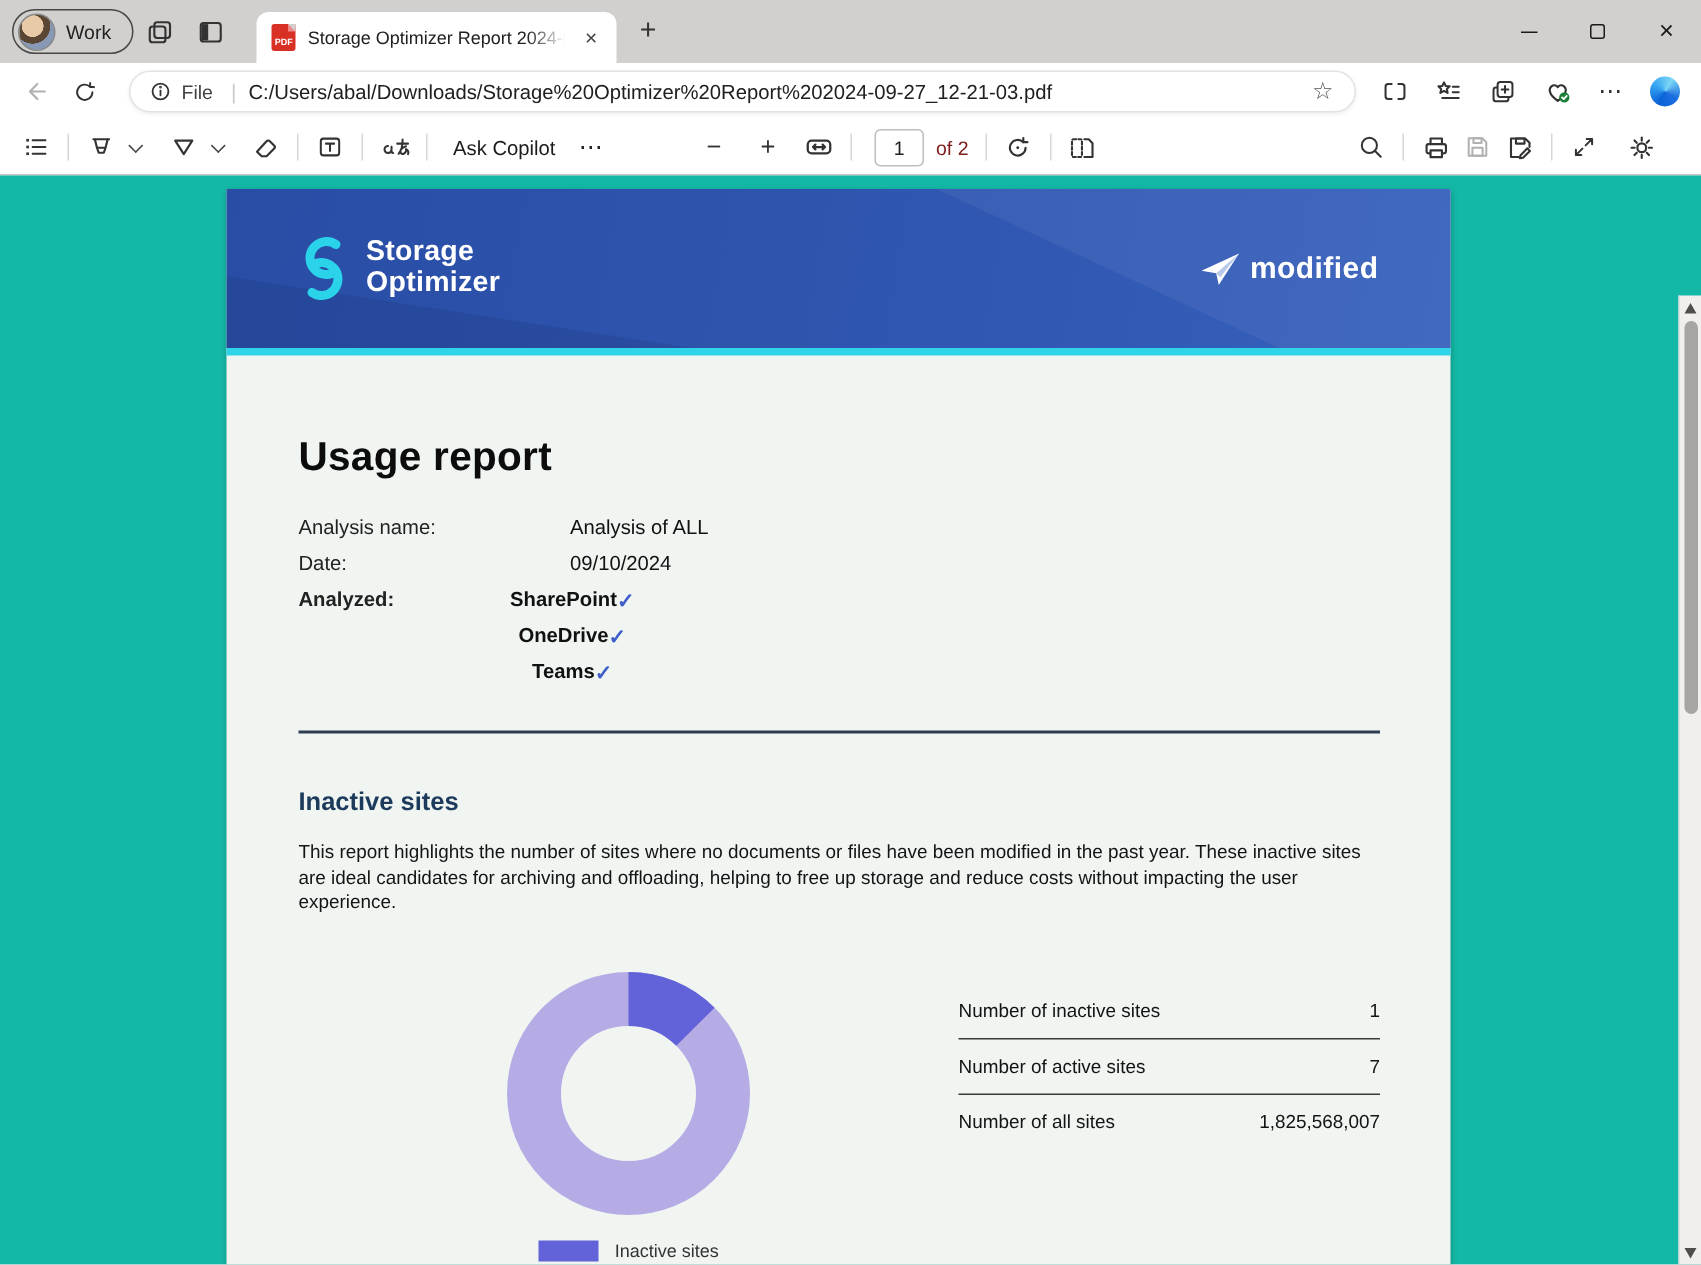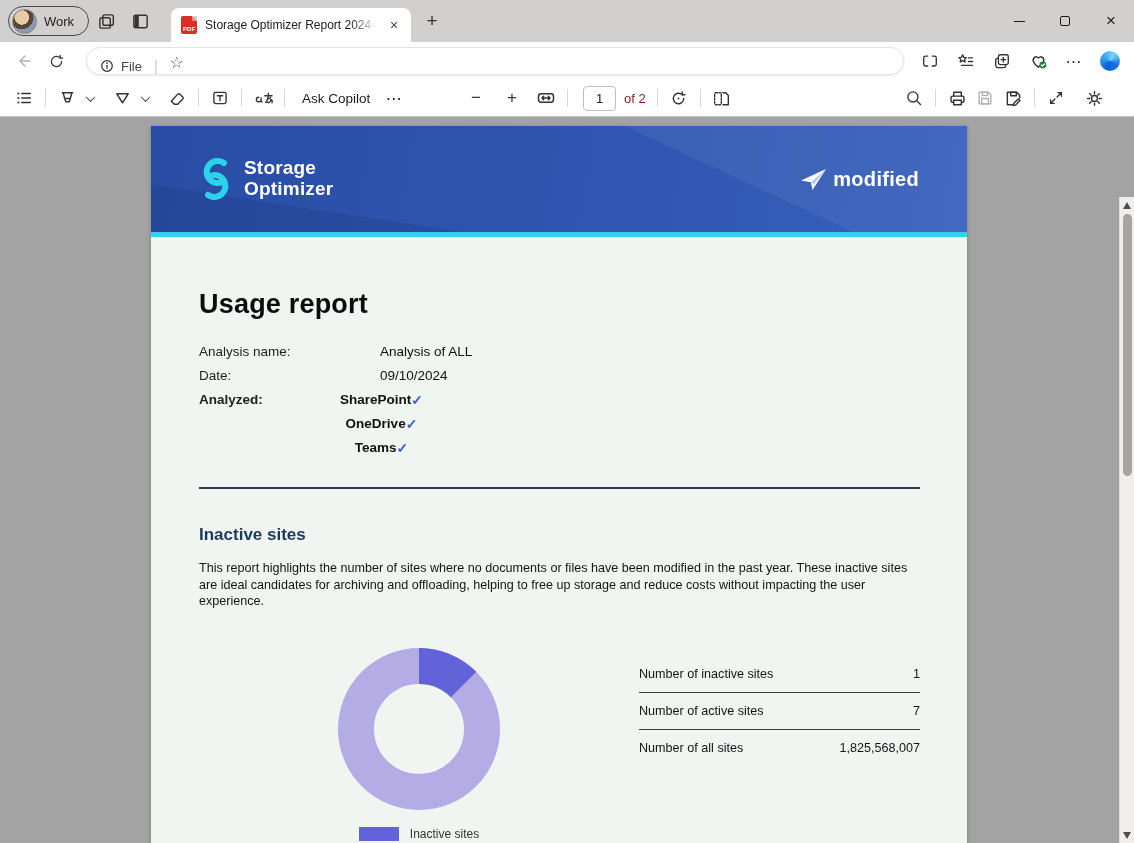--- a/index.html
+++ b/index.html
@@ -22,21 +22,21 @@
   .newtab { font-size:19px; color:#333; width:30px; height:30px; display:flex; align-items:center; justify-content:center; margin-left:6px; cursor:pointer; border-radius:6px; }
   .win-controls { position:absolute; right:0; top:0; height:42px; display:flex; }
   .win-btn { width:46px; height:42px; display:flex; align-items:center; justify-content:center; color:#1a1a1a; cursor:pointer; }
   .glyph-min { width:11px; height:0; border-top:1.2px solid #1a1a1a; display:block; }
   .glyph-max { width:10px; height:10px; border:1.2px solid #1a1a1a; border-radius:2px; display:block; }
   .glyph-close { font-size:17px; }
 
   
   .addressrow { height:38px; background:#fff; display:flex; align-items:center; padding:0 8px; }
   .nav-btn { width:32px; height:30px; display:flex; align-items:center; justify-content:center; border-radius:6px; cursor:pointer; }
-  .omnibox { flex:1; height:28px; margin:0 10px 0 14px; background:#fff; border:1px solid #e3e3e3; box-shadow:0 1px 3px rgba(0,0,0,.08); border-radius:15px; display:flex; align-items:flex-end; padding:0 10px 0 12px; }
+  .omnibox { flex:1; height:28px; margin:0 10px 0 14px; background:#fff; border:1px solid #e3e3e3; box-shadow:0 1px 3px rgba(0,0,0,.08); border-radius:15px; display:flex; align-items:center; padding:0 10px 0 12px; }
   .file-label { color:#444; margin:0 4px 0 6px; font-size:13px; }
   .omni-sep { color:#c9c9c9; margin:0 8px; font-size:14px; }
   .url-text { flex:1; color:#202020; font-size:13.5px; white-space:nowrap; overflow:hidden; }
   .fav-star { font-size:16px; color:#555; cursor:pointer; padding:2px 4px; }
   .addr-icons { display:flex; align-items:center; gap:4px; }
   .copilot-dot { width:20px; height:20px; border-radius:50%; background:conic-gradient(from 210deg,#0b63d8,#35a4f3,#7cd6f5,#1d6fe0,#0b63d8); }
 
   
   .pdftoolbar { height:37px; background:#fff; border-bottom:1px solid #c7c5c4; display:flex; align-items:center; padding:0 6px 0 10px; position:relative; }
   .pt-group { display:flex; align-items:center; }
@@ -45,21 +45,21 @@
   .chev { width:7px; height:7px; border-right:1.4px solid #444; border-bottom:1.4px solid #444; transform:rotate(45deg) translate(-1px,-1px); margin-left:6px; cursor:pointer; }
   .ask-copilot { font-size:13.5px; color:#1b1b1b; padding:0 10px; cursor:pointer; }
   .center-group { position:absolute; left:462px; display:flex; align-items:center; }
   .page-input { width:33px; height:25px; border:1px solid #bdbdbd; border-radius:4px; text-align:center; font-size:13px; font-family:"Liberation Sans",sans-serif; color:#222; margin:0 8px; }
   .page-count { font-size:13px; color:#7f1d1d; margin-right:4px; }
   .right-group { position:absolute; right:26px; display:flex; align-items:center; }
   .disabled { opacity:.38; }
   .zoom-glyph { font-size:17px; color:#333; }
 
   
-  .viewer { position:relative; height:726px; background:#a3a3a3; overflow:hidden;padding-left:32px; }
+  .viewer { position:relative; height:726px; background:#14b8a6; overflow:hidden;padding-left:32px; }
   .page { position:absolute; left:151px; top:9px; width:816px; height:760px; background:#f0f5f2; box-shadow:0 1px 4px rgba(0,0,0,.25); }
 
   
   .banner { height:106px; background:linear-gradient(100deg,#294da5 0%,#2f56b0 55%,#3661bd 100%); position:relative; overflow:hidden; display:flex; align-items:center; justify-content:space-between; padding:0 48px; }
   .banner::before { content:""; position:absolute; inset:0; background:rgba(255,255,255,.055); clip-path:polygon(58% 0,100% 0,100% 100%,86% 100%); }
   .banner::after { content:""; position:absolute; inset:0; background:rgba(5,15,60,.10); clip-path:polygon(0 55%,38% 100%,0 100%); }
   .accentbar { height:5px; background:#2fd4e8; }
   .brand { display:flex; align-items:center; gap:11px; position:relative; z-index:1; }
   .brand-text { color:#fff; font-weight:bold; font-size:19px; line-height:1.08; letter-spacing:.2px; }
   .partner { display:flex; align-items:center; gap:6px; position:relative; z-index:1; }
@@ -150,20 +150,21 @@
     </svg>
   </div>
   <div class="omnibox">
     <svg class="ic" width="16" height="16" viewBox="0 0 20 20">
       <circle cx="10" cy="10" r="6.6"></circle>
         <line x1="10" y1="9.2" x2="10" y2="13.2"></line>
         <circle cx="10" cy="6.4" r="0.4" fill="#333"></circle>
     </svg>
     <span class="file-label">File</span>
     <span class="omni-sep">|</span>
+    <span class="url-text">C:/Users/abal/Downloads/Storage%20Optimizer%20Report%202024-09-27_12-21-03.pdf</span>
     <span class="fav-star">☆</span>
   </div>
   <div class="addr-icons">
     <div class="nav-btn">
       <svg class="ic" width="18" height="18" viewBox="0 0 20 20">
         <path d="M7.5 4.5 H5 a2 2 0 0 0 -2 2 v7 a2 2 0 0 0 2 2 h2.5 M12.5 4.5 H15 a2 2 0 0 1 2 2 v7 a2 2 0 0 1 -2 2 h-2.5"></path>
       </svg>
     </div>
     <div class="nav-btn">
       <svg class="ic" width="18" height="18" viewBox="0 0 20 20">

